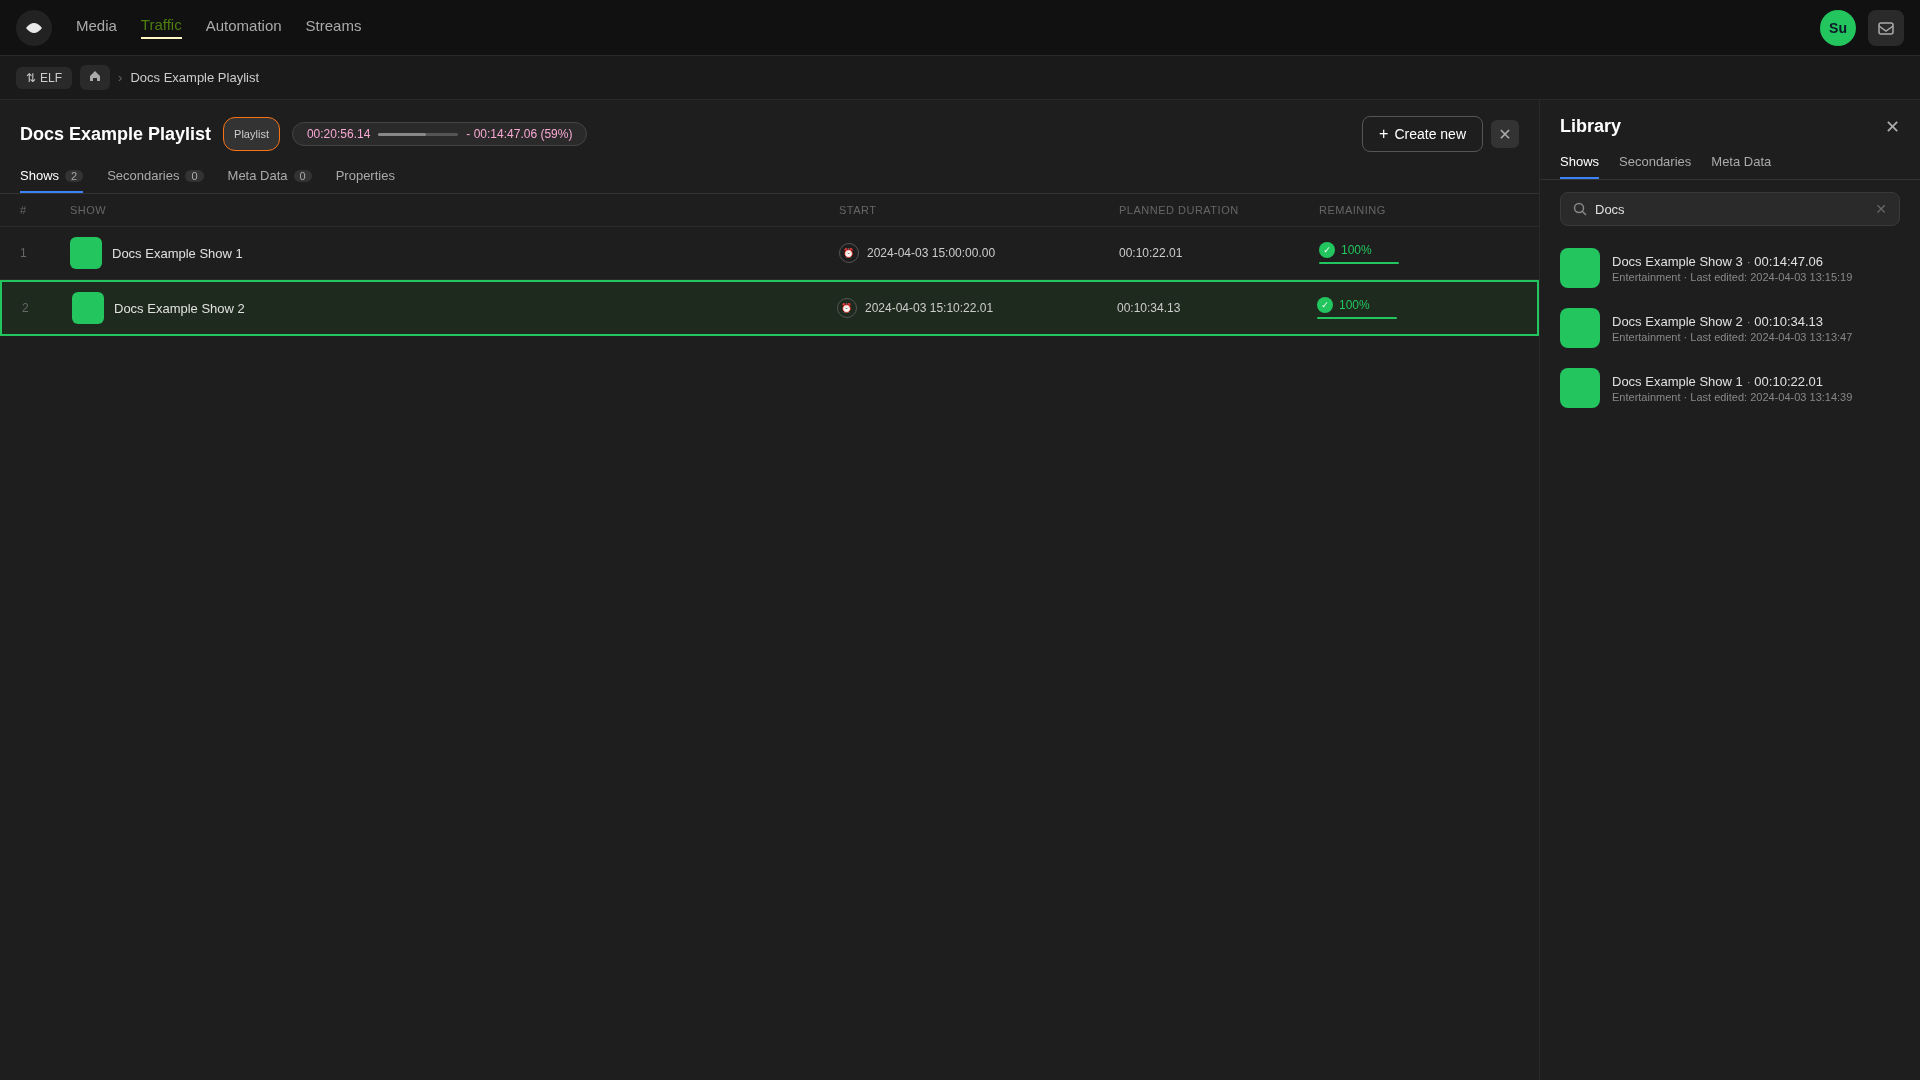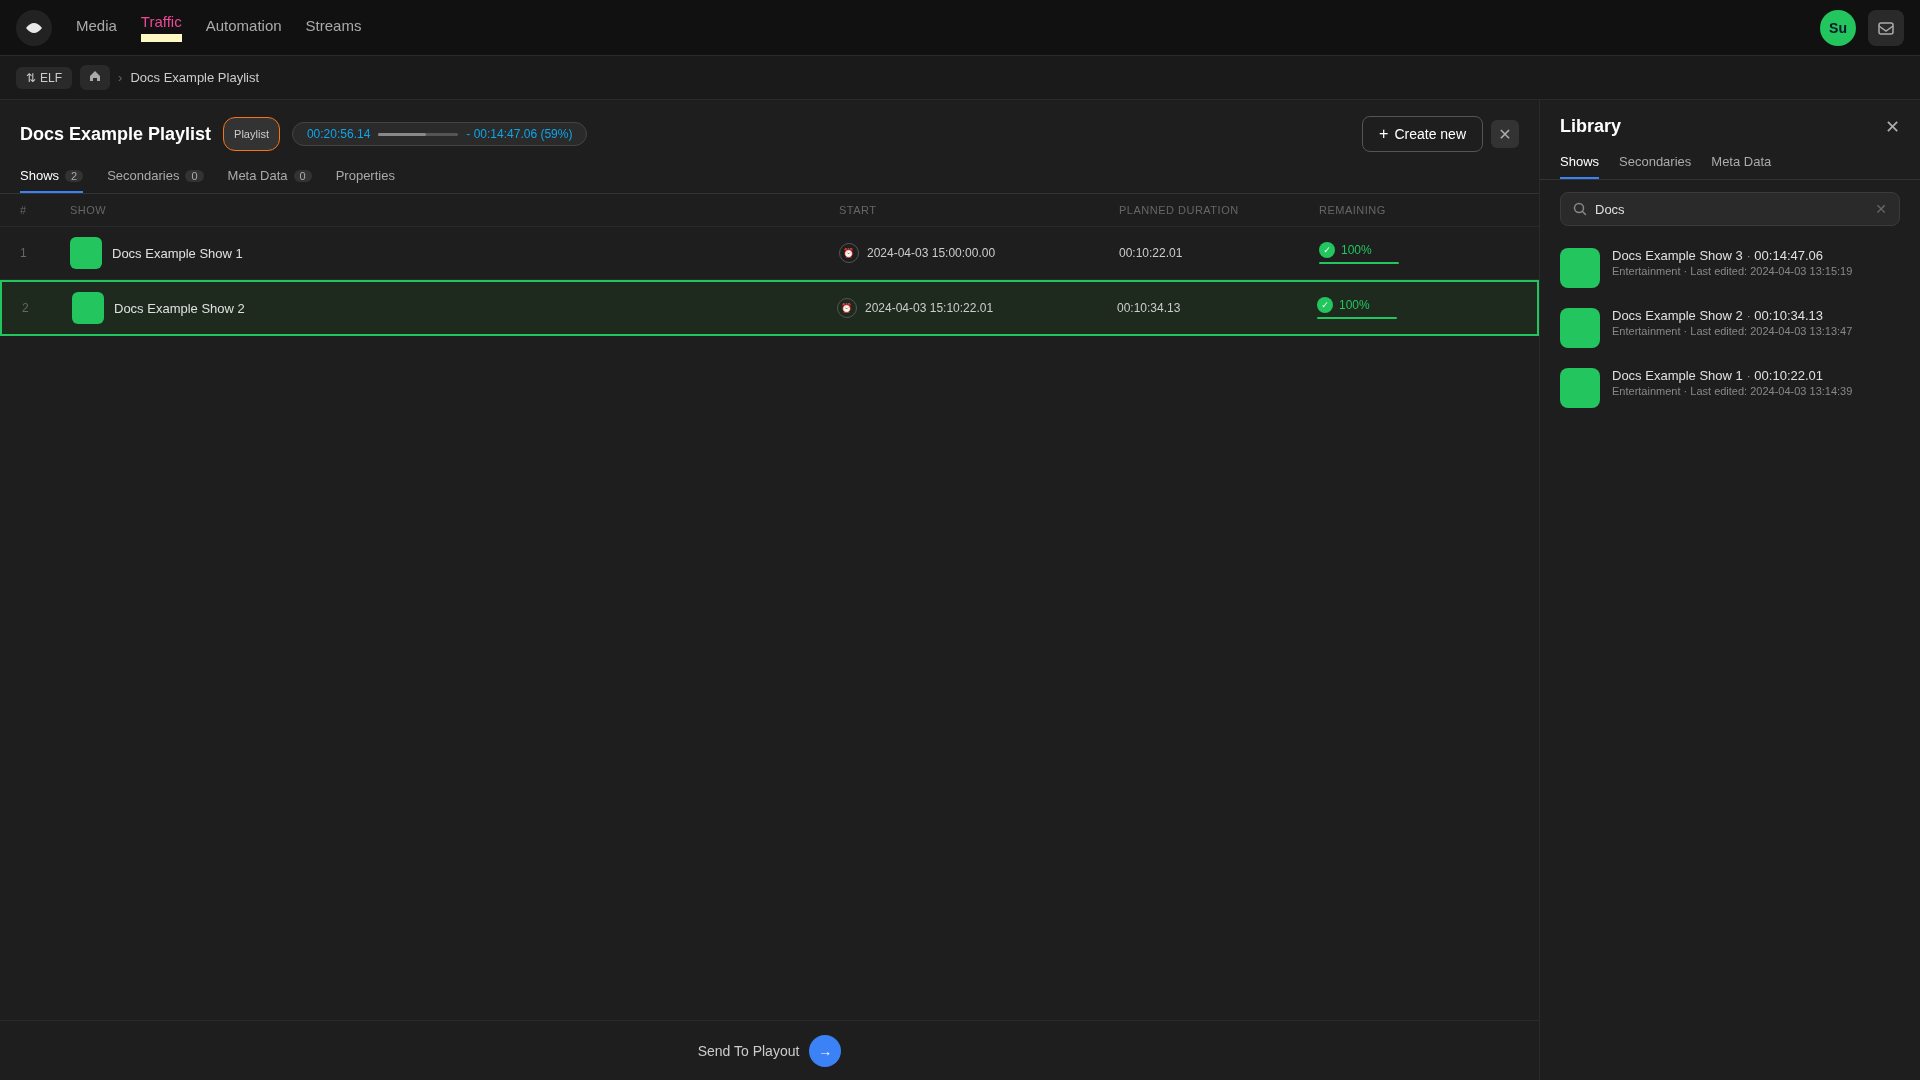--- a/index.html
+++ b/index.html
@@ -34,22 +34,22 @@
       align-items: center;
       flex: 1;
     }
     .nav-item {
       color: #aaa;
       font-size: 15px;
       cursor: pointer;
       padding-bottom: 4px;
     }
     .nav-item.active {
-      color: #ec4899;
-      border-bottom: 8px solid #fef9c3;
+      color: #4d7c0f;
+      border-bottom: 2px solid #fef9c3;
     }
     .nav-right {
       display: flex;
       align-items: center;
       gap: 12px;
     }
     .user-avatar {
       width: 36px;
       height: 36px;
       border-radius: 50%;
@@ -146,21 +146,21 @@
       padding: 10px 10px;
       font-size: 11px;
       color: #ccc;
     }
     .duration-info {
       background: #2a2a2a;
       border: 1px solid #444;
       border-radius: 16px;
       padding: 4px 14px;
       font-size: 12px;
-      color: #0ea5e9;
+      color: #f9a8d4;
       display: flex;
       align-items: center;
       gap: 8px;
     }
     .duration-bar {
       width: 80px;
       height: 3px;
       background: #555;
       border-radius: 2px;
       position: relative;
@@ -429,20 +429,21 @@
       cursor: pointer;
       font-size: 14px;
     }
     .library-items {
       flex: 1;
       overflow-y: auto;
       padding: 0 12px;
     }
     .library-item {
       display: flex;
+      align-items: center;
       gap: 12px;
       padding: 10px 8px;
       border-radius: 8px;
       cursor: pointer;
     }
     .lib-thumb {
       width: 40px;
       height: 40px;
       border-radius: 8px;
       background: #22c55e;
@@ -591,26 +592,20 @@
         <div class="remaining-cell">
           <div class="remaining-pct">
             <div class="check-icon">✓</div>
             <span>100%</span>
           </div>
           <div class="remaining-bar"></div>
         </div>
       </div>
     </div>
 
-    <div class="send-playout-bar">
-      <span class="send-playout-label">Send To Playout</span>
-      <div class="send-playout-btn">
-        <span>→</span>
-      </div>
-    </div>
   </div>
 
   <div class="library-panel">
     <div class="library-header">
       <span class="library-title">Library</span>
       <button class="library-close-btn">✕</button>
     </div>
     <div class="library-tabs">
       <span class="library-tab active">Shows</span>
       <span class="library-tab">Secondaries</span>

